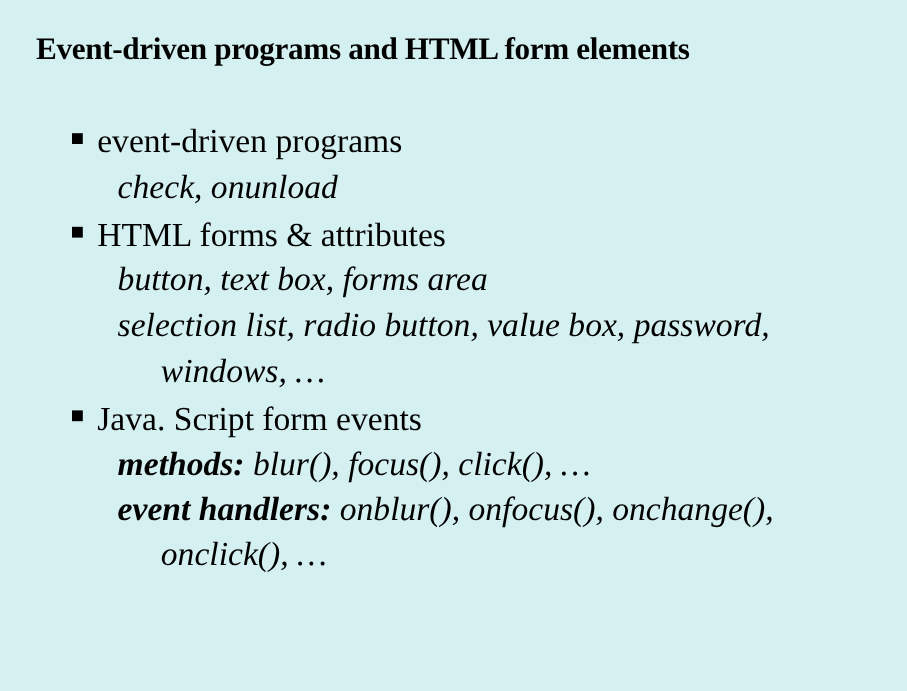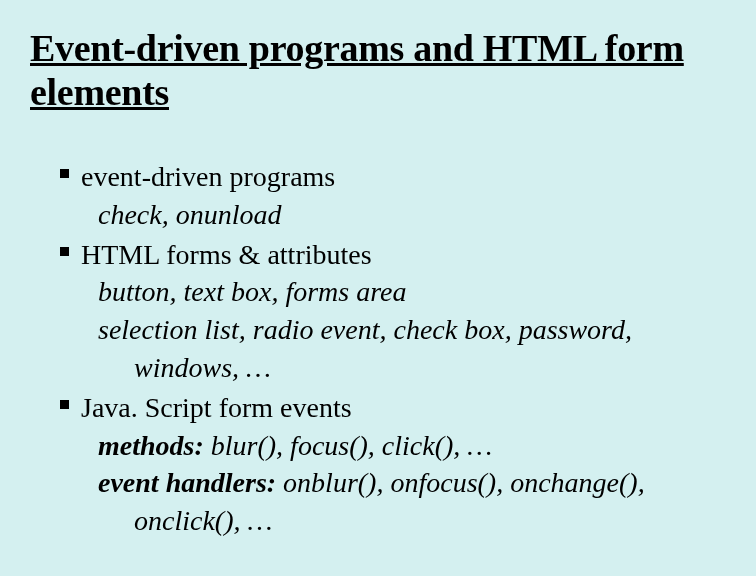--- a/index.html
+++ b/index.html
@@ -9,26 +9,25 @@
     height: 576px;
     background: #d4f0f0;
     font-family: "Times New Roman", Times, serif;
     color: #000;
     overflow: hidden;
   }
   .slide {
     padding: 26px 30px 20px 30px;
   }
   .title {
-    font-size: 38px;
+    font-size: 26px;
     font-weight: bold;
     text-align: left;
     margin-bottom: 44px;
     letter-spacing: -0.3px;
-    text-decoration: underline;
   }
   .content {
     font-size: 28px;
     line-height: 1.35;
     padding-left: 30px;
   }
   .bullet-item {
     margin-bottom: 2px;
   }
   .bullet-row {
@@ -74,21 +73,21 @@
       </div>
       <div class="sub"><span>check, onunload</span></div>
     </div>
 
     <div class="bullet-item">
       <div class="bullet-row">
         <span class="bullet"></span>
         <span class="bullet-text">HTML forms &amp; attributes</span>
       </div>
       <div class="sub"><span>button, text box, forms area</span></div>
-      <div class="sub">selection list, radio event, check box, password,</div>
+      <div class="sub">selection list, radio button, value box, password,</div>
       <div class="wrap-indent">windows, …</div>
     </div>
 
     <div class="bullet-item">
       <div class="bullet-row">
         <span class="bullet"></span>
         <span class="bullet-text">Java. Script form events</span>
       </div>
       <div class="sub"><span class="boldlabel">methods:</span><span> blur(), focus(), click(), …</span></div>
       <div class="sub"><span class="boldlabel">event handlers:</span> onblur(), onfocus(), onchange(),</div>

